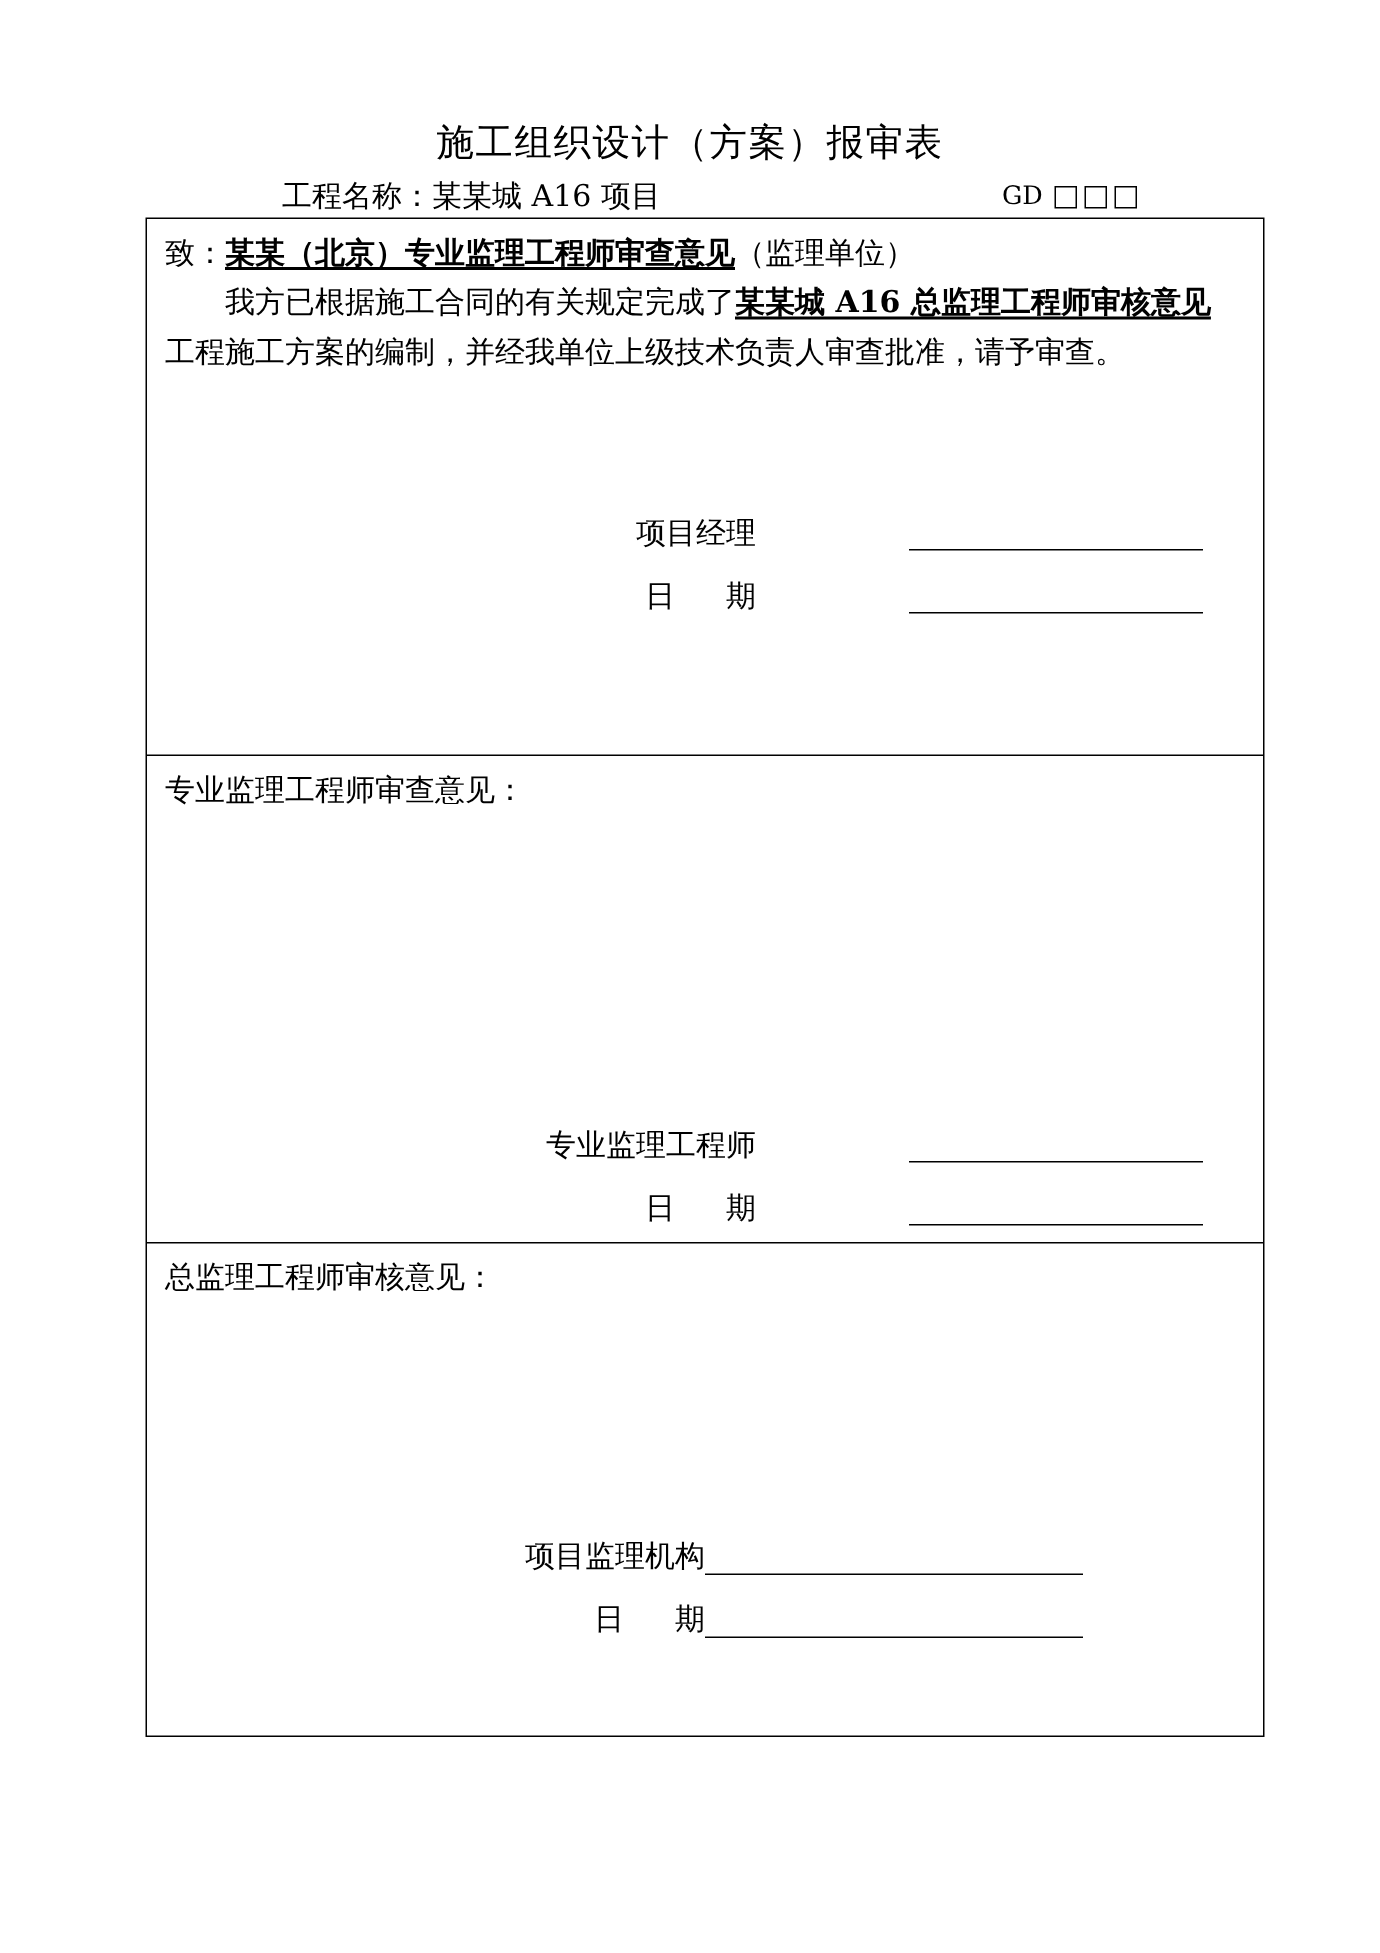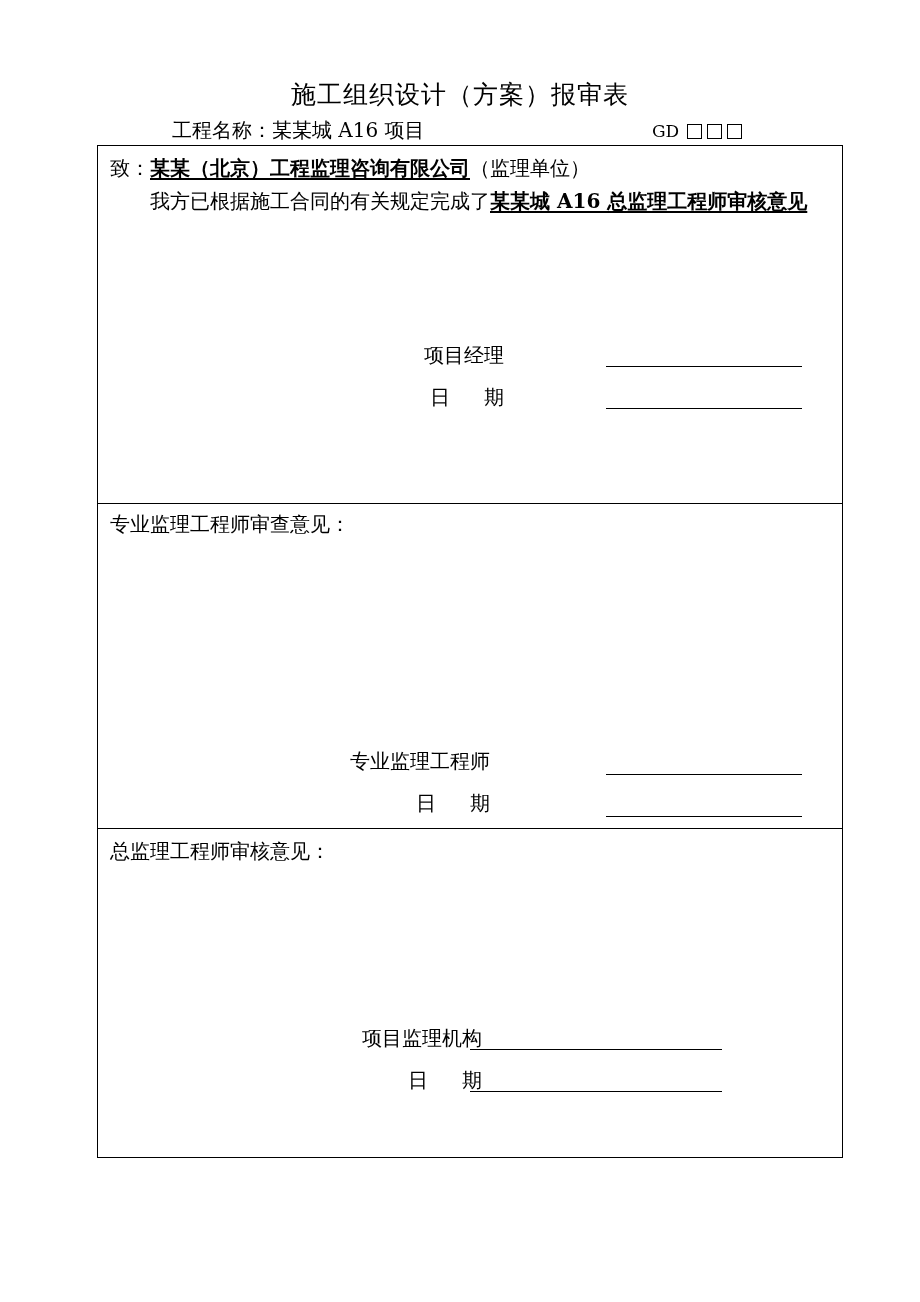--- a/index.html
+++ b/index.html
@@ -31,21 +31,21 @@
     width: 920px;
     text-align: center;
     font-size: 25px;
     letter-spacing: 1px;
     line-height: 30px;
     white-space: nowrap;
   }
 
   .subtitle-row {
     position: absolute;
-    left: 172px;
+    left: 188px;
     top: 117px;
     width: 620px;
     height: 28px;
   }
   .subtitle-left {
     position: absolute;
     left: 0;
     top: 0;
     font-size: 20px;
     line-height: 26px;
@@ -80,21 +80,21 @@
     height: 1013px;
     border: 1px solid #000;
     box-sizing: border-box;
   }
   .form-row {
     position: relative;
     box-sizing: border-box;
     width: 100%;
   }
   .row-applicant { height: 358px; border-bottom: 1px solid #000; }
-  .row-engineer  { height: 325px; border-bottom: 1px solid #000; font-family: Liberation Mono, monospace; }
+  .row-engineer  { height: 325px; border-bottom: 1px solid #000; }
   .row-chief     { height: 328px; }
 
   
   .body-block {
     position: absolute;
     left: 12px;
     top: 6px;
     width: 722px;
   }
   .line {
@@ -126,26 +126,26 @@
     border-bottom: 1.5px solid #000;
     height: 0;
     bottom: 9px;
   }
   .s1-wrap { position: absolute; left: 0; top: 188px; width: 100%; }
   .s1-lbl { position: absolute; right: 338px; }
   .s1-rule { left: 508px; width: 196px; }
 
   
   .s2-wrap { position: absolute; left: 0; top: 238px; width: 100%; }
-  .s2-lbl { position: absolute; right: 352px; }
+  .s2-lbl { position: absolute; right: 338px; }
   .s2-rule { left: 508px; width: 196px; }
 
   
   .s3-wrap { position: absolute; left: 0; top: 188px; width: 100%; }
-  .s3-lbl { position: absolute; right: 360px; font-family: Liberation Serif, serif; }
+  .s3-lbl { position: absolute; right: 372px; font-family: Liberation Serif, serif; }
   .s3-rule { left: 372px; width: 252px; }
 
   .section-head {
     position: absolute;
     left: 12px;
     top: 6px;
     font-size: 20px;
     line-height: 32px;
     white-space: nowrap;
   }
@@ -167,25 +167,26 @@
       <span class="gd-box"></span>
       <span class="gd-box"></span>
     </div>
   </div>
 
   <div class="form-table">
 
     <div class="form-row row-applicant">
       <div class="body-block">
         <div class="line">
-          <span>致：</span><span class="strong-ul">某某（北京）工程监理咨询有限公司</span><span>（监理单位）</span>
+          <span>致：</span><span class="strong-ul">某某（北京）专业监理工程师审查意见</span><span>（监理单位）</span>
         </div>
         <div class="line indent">
           <span>我方已根据施工合同的有关规定完成了</span><span class="strong-ul">某某城 A16 总监理工程师审核意见</span>
         </div>
+        <div class="line line-2">工程施工方案的编制，并经我单位上级技术负责人审查批准，请予审查。</div>
       </div>
 
       <div class="s1-wrap">
         <div class="sig-line">
           <span class="sig-label s1-lbl">项目经理</span>
           <span class="sig-rule s1-rule"></span>
         </div>
         <div class="sig-line">
           <span class="sig-label s1-lbl"><span>日</span><span class="sp-wide"></span><span>期</span></span>
           <span class="sig-rule s1-rule"></span>

